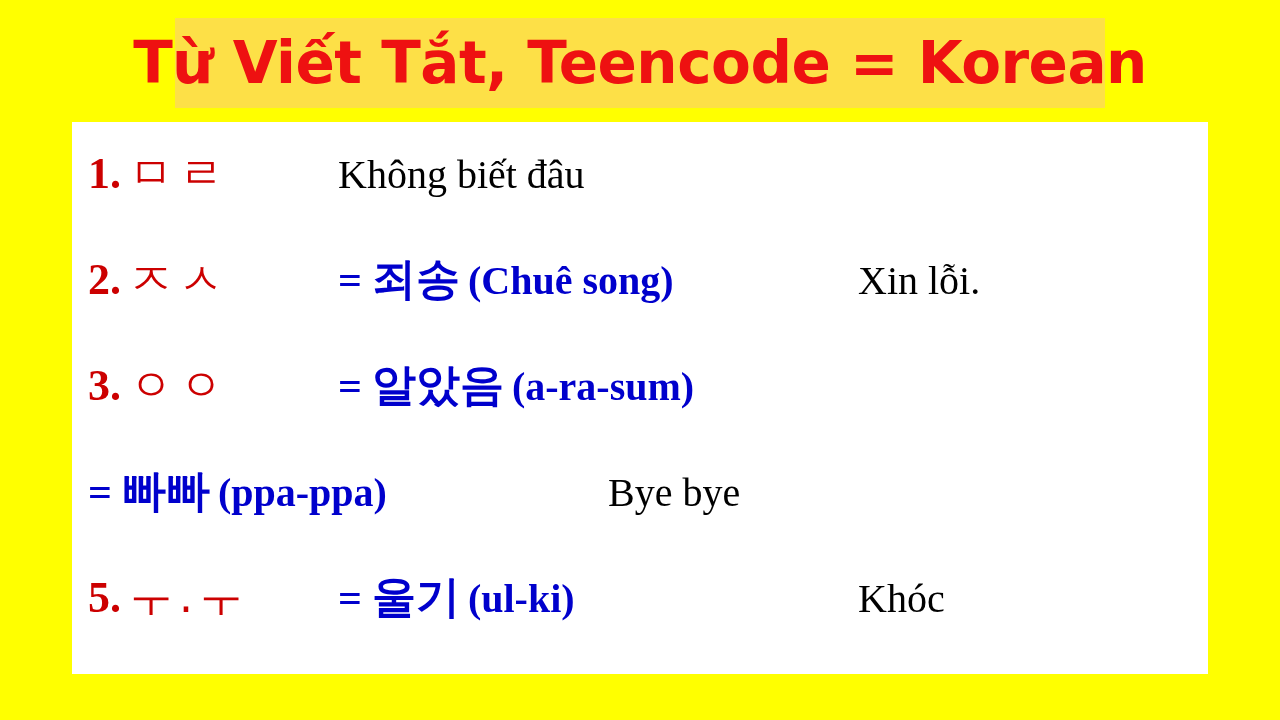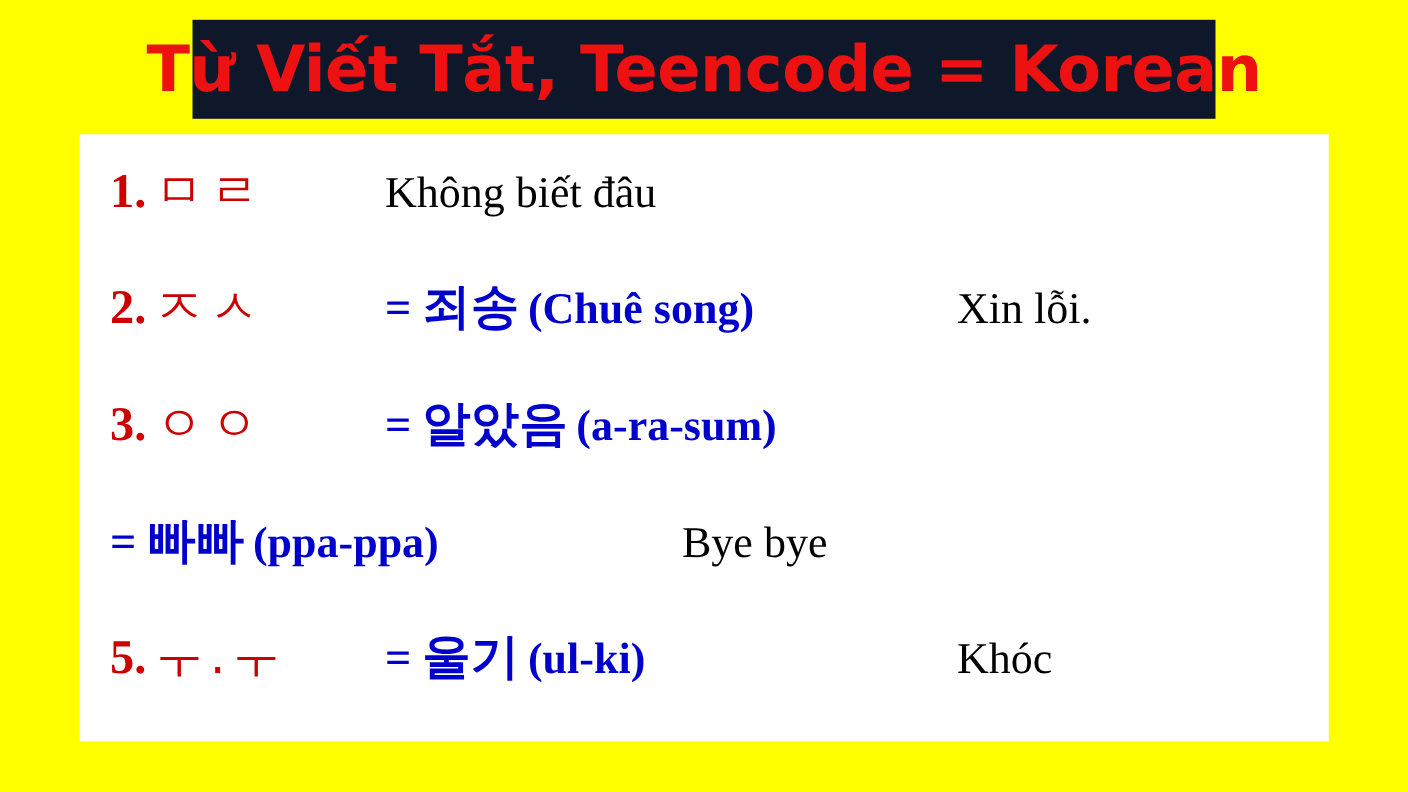--- a/index.html
+++ b/index.html
@@ -22,21 +22,21 @@
     background: #ffff00;
   }
 
   
   .title-band {
     position: absolute;
     left: 175px;
     top: 18px;
     width: 930px;
     height: 90px;
-    background: #0f172a;
+    background: #fde047;
     display: flex;
     align-items: center;
     justify-content: center;
   }
   .title-text {
     font-family: "DejaVu Sans", sans-serif;
     font-weight: bold;
     font-size: 58px;
     color: #ee1111;
     letter-spacing: -0.5px;
@@ -59,21 +59,21 @@
     display: flex;
     flex-direction: column;
     justify-content: flex-start;
     height: 100%;
   }
 
   .row {
     display: flex;
     align-items: baseline;
     height: 110px;
-    padding-left: 28px;
+    padding-left: 16px;
   }
 
   .col-abbr {
     width: 250px;
     flex: 0 0 250px;
     color: #cc0000;
     font-family: "Liberation Serif", serif;
     font-weight: bold;
     font-size: 44px;
     white-space: nowrap;

